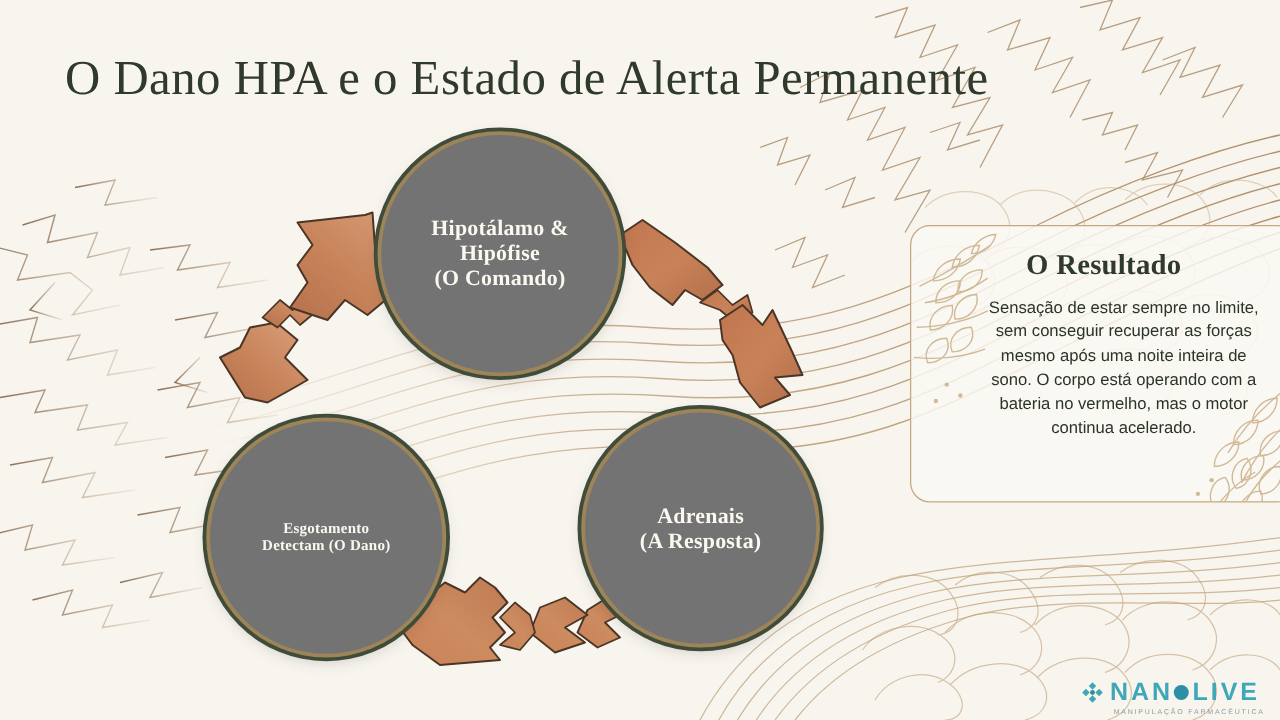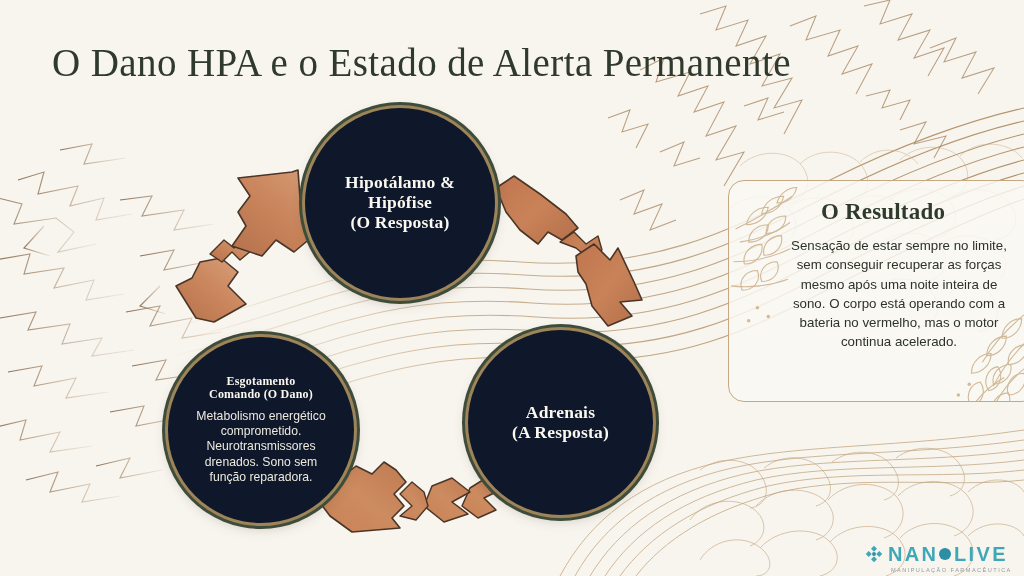--- a/index.html
+++ b/index.html
@@ -23,24 +23,24 @@
     letter-spacing:.4px;
     color:#2f3a2c;
     white-space:nowrap;
     font-weight:400;
   }
 
   
   .node {
     position:absolute;
     border-radius:50%;
-    background:#0f172a;
+    background:#737373;
     box-shadow:0 0 0 3px #9d8559, 0 0 0 6px #3f4c3a, 0 4px 14px rgba(60,50,30,.28);
     display:flex;
-    flex-direction:column;
+    flex-direction:row;
     align-items:center;
     justify-content:center;
     text-align:center;
     color:#f4f1e8;
     padding:10px 18px;
     z-index:6;
   }
   .node .n-title {
     font-family:"Liberation Serif", serif;
     font-weight:700;
@@ -294,37 +294,36 @@
 
       <path d="M396,470 L406,482 L394,494 L404,506 L392,518 L400,528
                L352,532 L330,516 L318,500 L336,482 L356,466 L372,474 L384,462 Z" fill="url(#terra3)" stroke="#4a3526" stroke-width="1.6" stroke-linejoin="round"></path>
     </g>
   </svg>
 
   <div class="node" id="node-hipotalamo">
     <div class="n-title">
       <span>Hipotálamo &amp;</span><br>
       <span>Hipófise</span><br>
-      <span>(O Resposta)</span>
+      <span>(O Comando)</span>
     </div>
   </div>
 
   <div class="node" id="node-adrenais">
     <div class="n-title">
       <span>Adrenais</span><br>
       <span>(A Resposta)</span>
     </div>
   </div>
 
   <div class="node" id="node-esgotamento">
     <div class="n-title">
       <span>Esgotamento</span><br>
-      <span>Comando (O Dano)</span>
-    </div>
-    <div class="n-desc">Metabolismo energético comprometido. Neurotransmissores drenados. Sono sem função reparadora.</div>
+      <span>Detectam (O Dano)</span>
+    </div>
   </div>
 
   <div id="result-panel">
     <svg class="rp-leaves" viewBox="0 0 282 222">
       <g fill="none" stroke="#c9ae87" stroke-width="1" opacity=".85">
 
         <path d="M6,44 C22,36 40,26 58,14"></path>
         <path d="M16,40 C18,30 26,24 36,24 C34,34 26,40 16,40 Z"></path>
         <path d="M30,30 C32,20 40,14 50,14 C48,24 40,30 30,30 Z"></path>
         <path d="M44,20 C46,12 54,6 62,6 C60,14 54,20 44,20 Z"></path>

